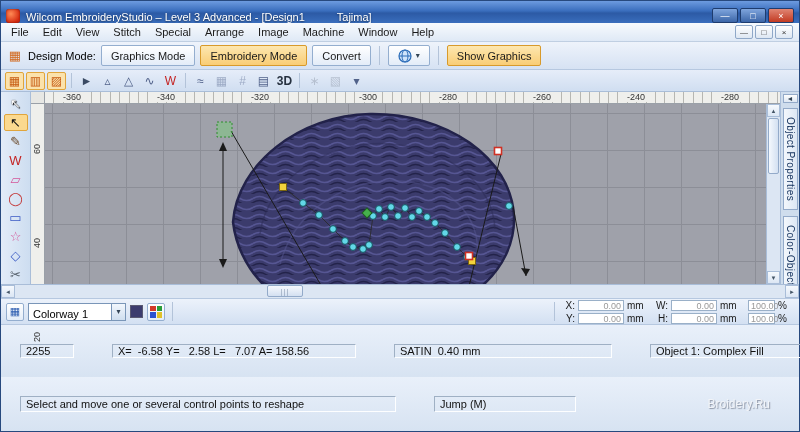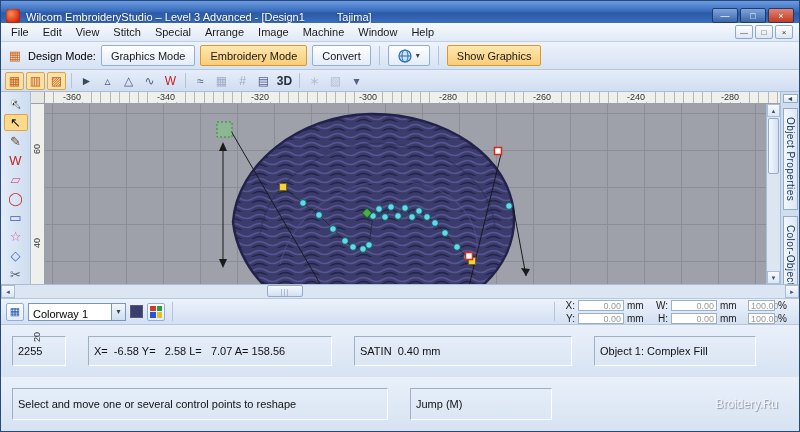--- a/index.html
+++ b/index.html
@@ -83,21 +83,21 @@
   .fields{display:flex;gap:12px;align-items:center}
   .fcol{display:flex;flex-direction:column;gap:2px}
   .frow{display:flex;align-items:center;gap:3px;font-size:10px;color:#1a1a1a}
   .flabel{width:13px;text-align:right}
   .fld{width:46px;height:11px;background:#fff;border:1px solid #9ab0c8;font-size:9px;color:#999;text-align:right;padding:0 2px;line-height:10px}
   .fld.wide{width:27px}
   .unit{font-size:10px;color:#1a1a1a;width:16px}
 
   
   .statusbar{flex:0 0 18px;background:linear-gradient(#e9f0fa,#d7e3f2);display:flex;color:#111;border-top:1px solid #b6c8e0}
-  .ss{border:1px solid;border-color:#9fb0c4 #fdfeff #fdfeff #9fb0c4;margin:11px;padding:8px 5px;display:flex;align-items:center;white-space:pre;overflow:hidden}
+  .ss{border:1px solid;border-color:#9fb0c4 #fdfeff #fdfeff #9fb0c4;margin:19px;padding:0 5px;display:flex;align-items:center;white-space:pre;overflow:hidden}
   .s-count{flex:0 0 54px}
   .s-pointer{flex:0 0 244px}
   .s-stitch{flex:0 0 218px}
   .s-object{flex:0 0 162px}
   .s-fill{flex:1;border-color:transparent}
   .hintbar{flex:0 0 20px;background:linear-gradient(#e9f0fa,#d7e3f2);display:flex;color:#111}
   .hs1{flex:0 0 376px}
   .hs2{flex:0 0 142px}
   .hs3{flex:1;justify-content:flex-end;border-color:transparent}
   .watermark{font-size:12px;color:#f2f4f8;text-shadow:1px 1px 1px #8a93a4;padding-right:4px}

